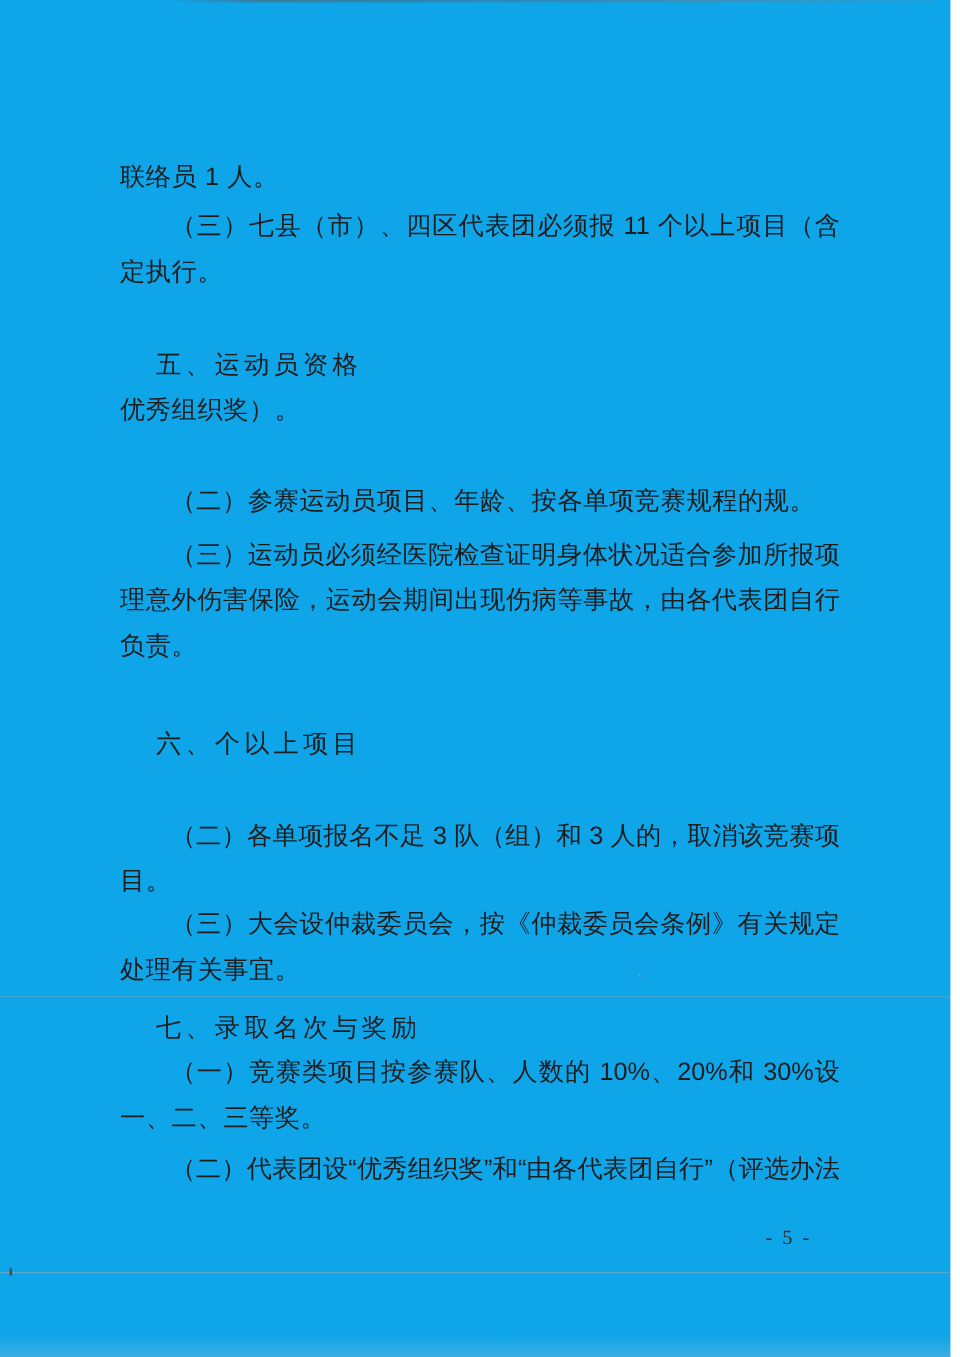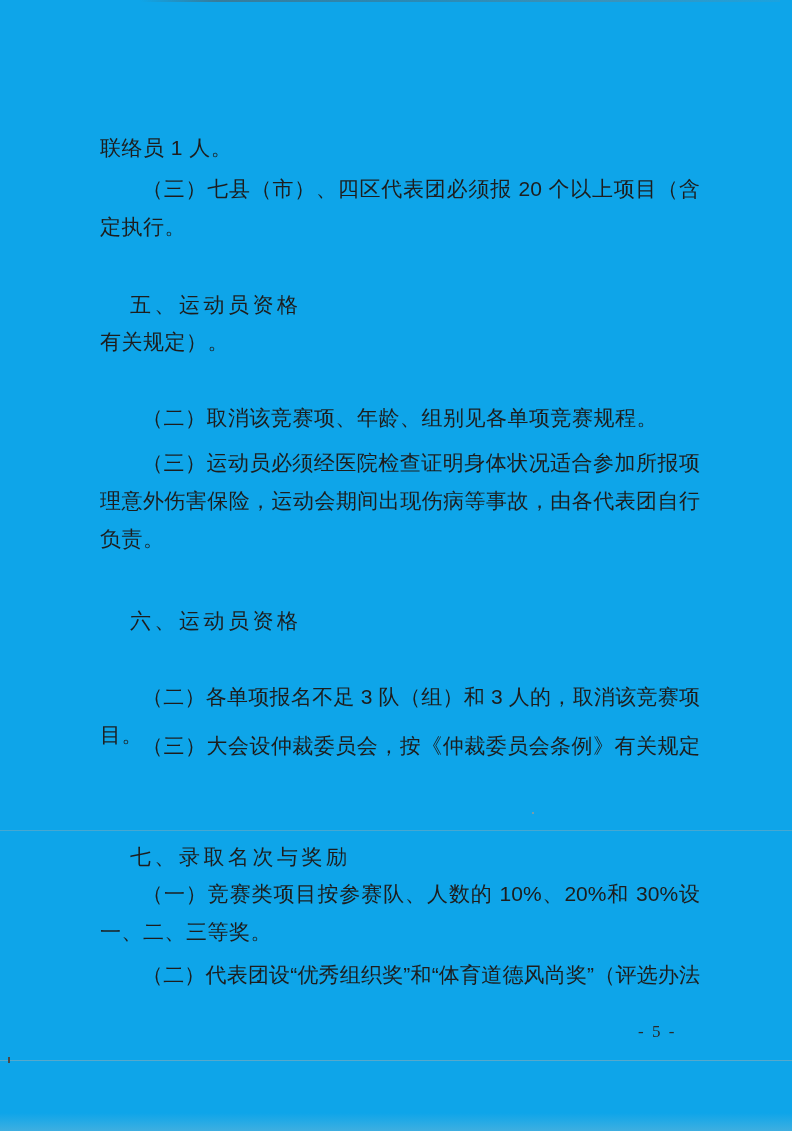--- a/index.html
+++ b/index.html
@@ -118,64 +118,65 @@
   <div class="scan-fold-2"></div>
   <div class="scan-tick"></div>
   <div class="scan-speck"></div>
   <div class="scan-bottom-shade"></div>
 
   <div class="para" style="top:129px">
     <div class="line">联络员 1 人。</div>
   </div>
 
   <div class="para" style="top:170px">
-    <div class="line first fill">（三）七县（市）、四区代表团必须报 20 个以上项目（含</div>
+    <div class="line first fill">（三）七县（市）、四区代表团必须报 11 个以上项目（含</div>
     <div class="line">定执行。</div>
   </div>
 
   <div class="para heading" style="top:286px">
     <div class="line">五、运动员资格</div>
   </div>
 
   <div class="para" style="top:323px">
-    <div class="line">有关规定）。</div>
+    <div class="line">优秀组织奖）。</div>
   </div>
 
   <div class="para" style="top:399px">
-    <div class="line first">（二）取消该竞赛项、年龄、组别见各单项竞赛规程。</div>
+    <div class="line first">（二）参赛运动员项目、年龄、按各单项竞赛规程的规。</div>
   </div>
 
   <div class="para" style="top:444px">
     <div class="line first fill">（三）运动员必须经医院检查证明身体状况适合参加所报项</div>
     <div class="line fill">理意外伤害保险，运动会期间出现伤病等事故，由各代表团自行</div>
     <div class="line">负责。</div>
   </div>
 
   <div class="para heading" style="top:602px">
-    <div class="line">六、运动员资格</div>
+    <div class="line">六、个以上项目</div>
   </div>
 
 
   <div class="para" style="top:678px">
     <div class="line first fill">（二）各单项报名不足 3 队（组）和 3 人的，取消该竞赛项</div>
     <div class="line">目。</div>
   </div>
 
-  <div class="para" style="top:727px">
+  <div class="para" style="top:752px">
     <div class="line first fill">（三）大会设仲裁委员会，按《仲裁委员会条例》有关规定</div>
+    <div class="line">处理有关事宜。</div>
   </div>
 
   <div class="para heading" style="top:838px">
     <div class="line">七、录取名次与奖励</div>
   </div>
 
   <div class="para" style="top:875px">
     <div class="line first fill">（一）竞赛类项目按参赛队、人数的 10%、20%和 30%设</div>
     <div class="line">一、二、三等奖。</div>
   </div>
 
   <div class="para" style="top:956px">
-    <div class="line first fill">（二）代表团设“优秀组织奖”和“体育道德风尚奖”（评选办法</div>
+    <div class="line first fill">（二）代表团设“优秀组织奖”和“由各代表团自行”（评选办法</div>
   </div>
 
   <div class="page-number">- 5 -</div>
 
 </div>
 
 </body></html>

